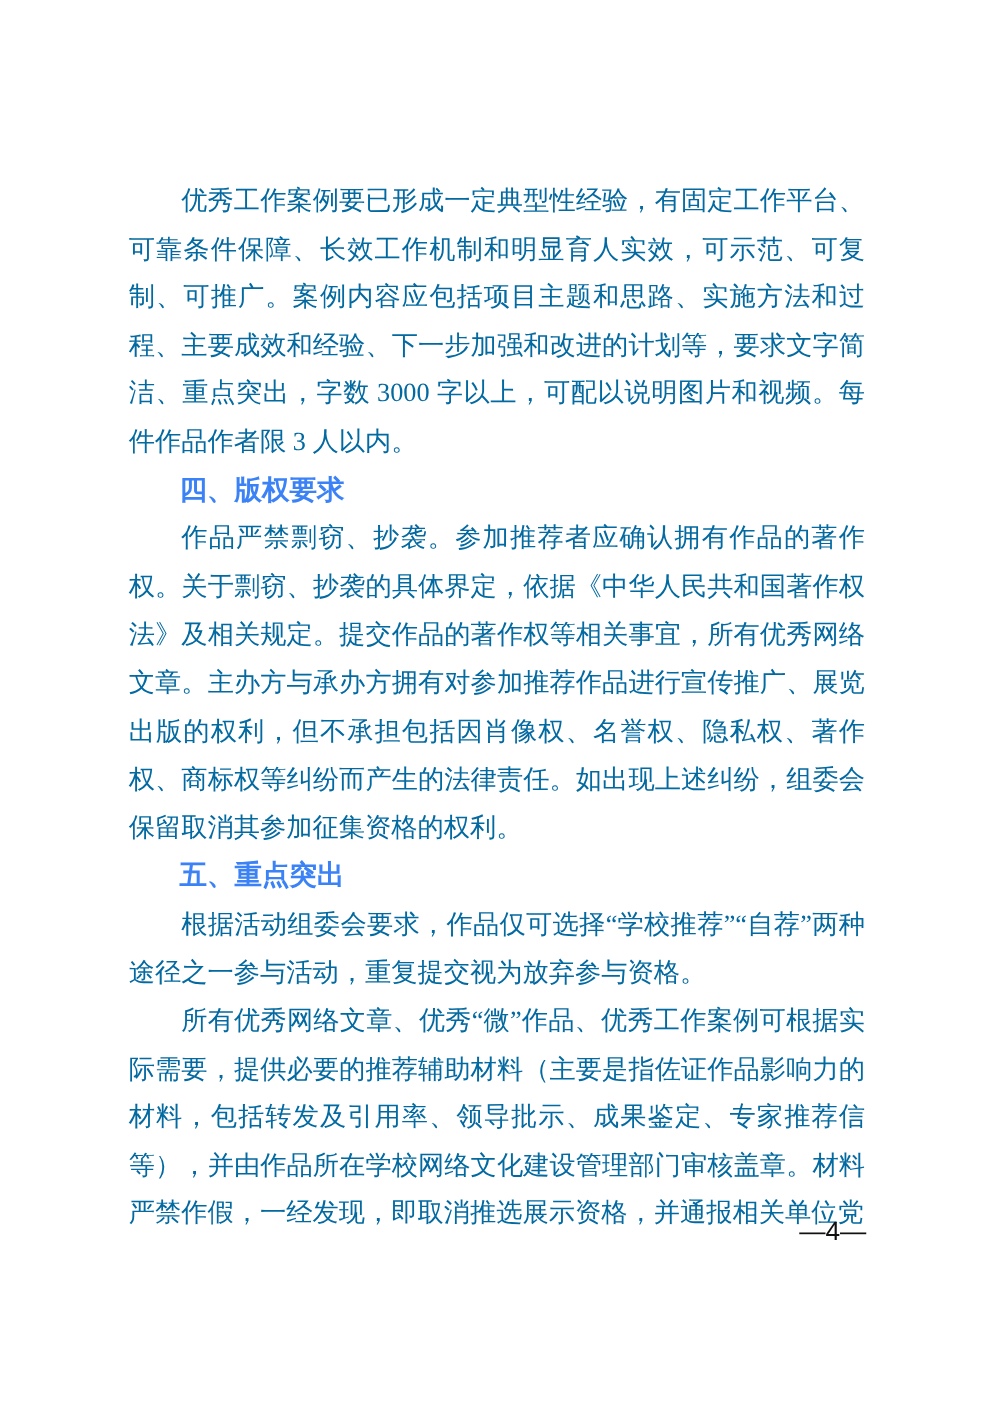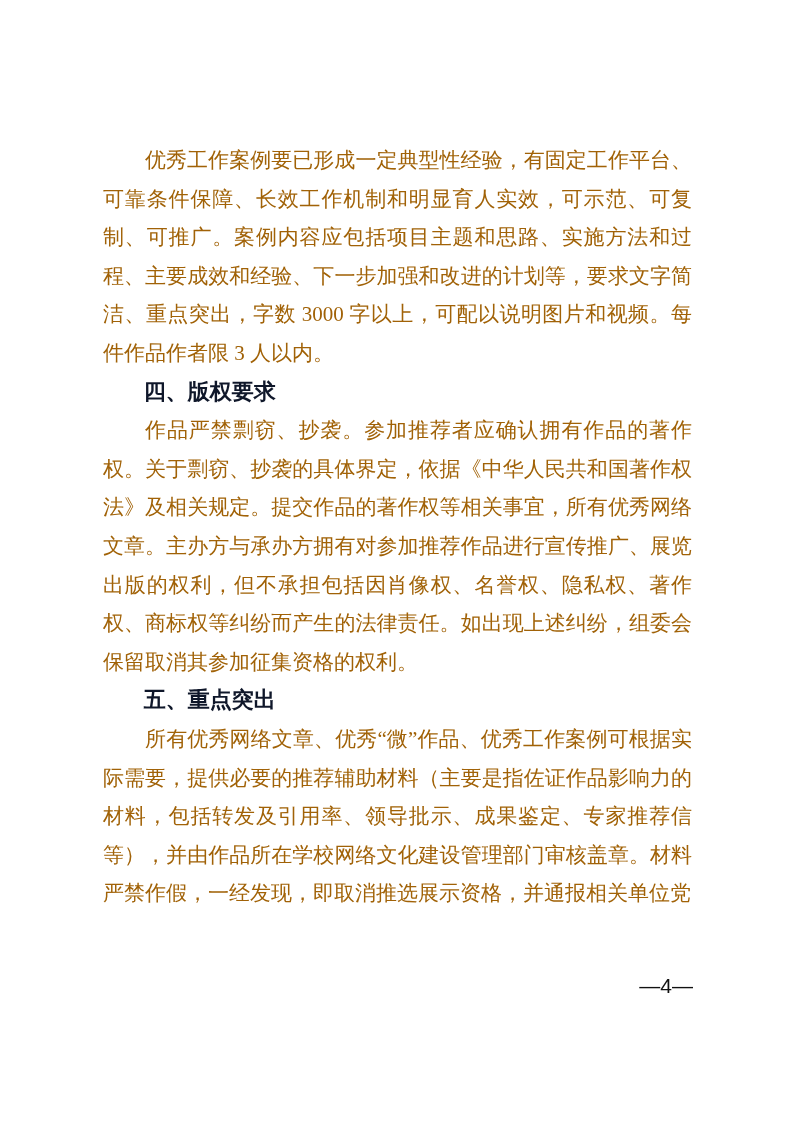--- a/index.html
+++ b/index.html
@@ -18,31 +18,31 @@
   .content {
     position: absolute;
     left: 103px;
     top: 141px;
     width: 589px;
   }
   .para {
     font-family: "Liberation Serif", "DejaVu Serif", serif;
     font-size: 21px;
     line-height: 38.6px;
-    color: #a16207;
+    color: #0369a1;
     text-align: justify;
     text-indent: 2em;
     margin: 0;
   }
   .heading {
     font-family: "Liberation Sans", "DejaVu Sans", sans-serif;
     font-weight: bold;
     font-size: 22px;
     line-height: 38.6px;
-    color: #0f172a;
+    color: #3b82f6;
     text-indent: 1.85em;
     margin: 0;
   }
   .page-number {
     position: absolute;
     top: 974px;
     right: 100px;
     font-family: "Liberation Sans", "DejaVu Sans", sans-serif;
     font-size: 21px;
     line-height: 24px;
@@ -51,17 +51,18 @@
 </style>
 </head>
 <body>
 
 <div class="page">
   <div class="content">
     <p class="para">优秀工作案例要已形成一定典型性经验，有固定工作平台、可靠条件保障、长效工作机制和明显育人实效，可示范、可复制、可推广。案例内容应包括项目主题和思路、实施方法和过程、主要成效和经验、下一步加强和改进的计划等，要求文字简洁、重点突出，字数 3000 字以上，可配以说明图片和视频。每件作品作者限 3 人以内。</p>
     <p class="heading">四、版权要求</p>
     <p class="para">作品严禁剽窃、抄袭。参加推荐者应确认拥有作品的著作权。关于剽窃、抄袭的具体界定，依据《中华人民共和国著作权法》及相关规定。提交作品的著作权等相关事宜，所有优秀网络文章。主办方与承办方拥有对参加推荐作品进行宣传推广、展览出版的权利，但不承担包括因肖像权、名誉权、隐私权、著作权、商标权等纠纷而产生的法律责任。如出现上述纠纷，组委会保留取消其参加征集资格的权利。</p>
     <p class="heading">五、重点突出</p>
+    <p class="para">根据活动组委会要求，作品仅可选择“学校推荐”“自荐”两种途径之一参与活动，重复提交视为放弃参与资格。</p>
     <p class="para">所有优秀网络文章、优秀“微”作品、优秀工作案例可根据实际需要，提供必要的推荐辅助材料（主要是指佐证作品影响力的材料，包括转发及引用率、领导批示、成果鉴定、专家推荐信等），并由作品所在学校网络文化建设管理部门审核盖章。材料严禁作假，一经发现，即取消推选展示资格，并通报相关单位党</p>
   </div>
 
   <div class="page-number">—4—</div>
 </div>
 
 </body></html>

